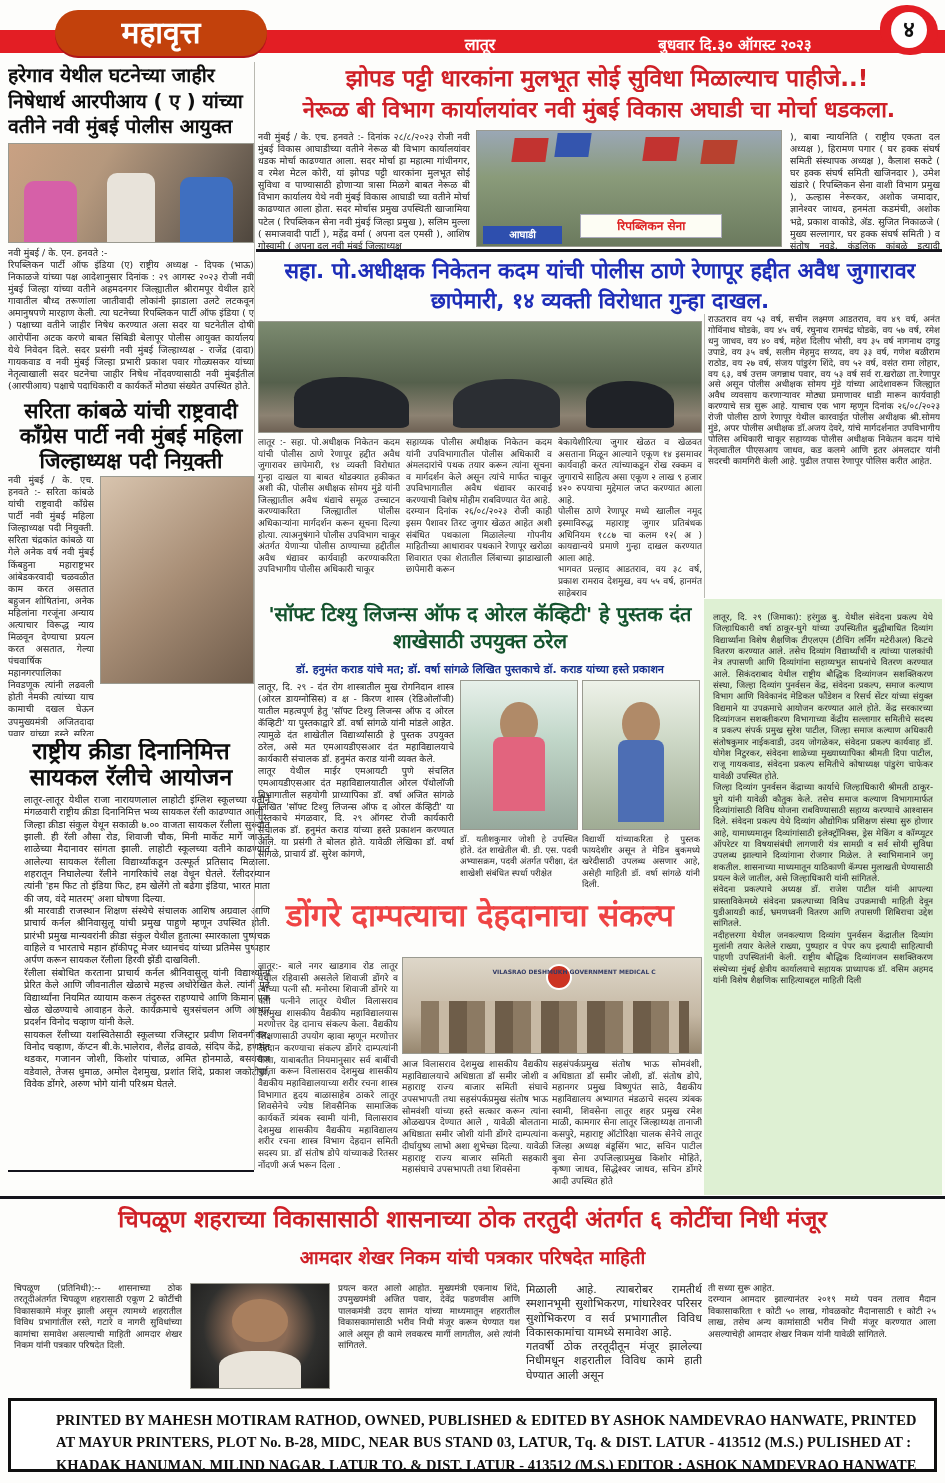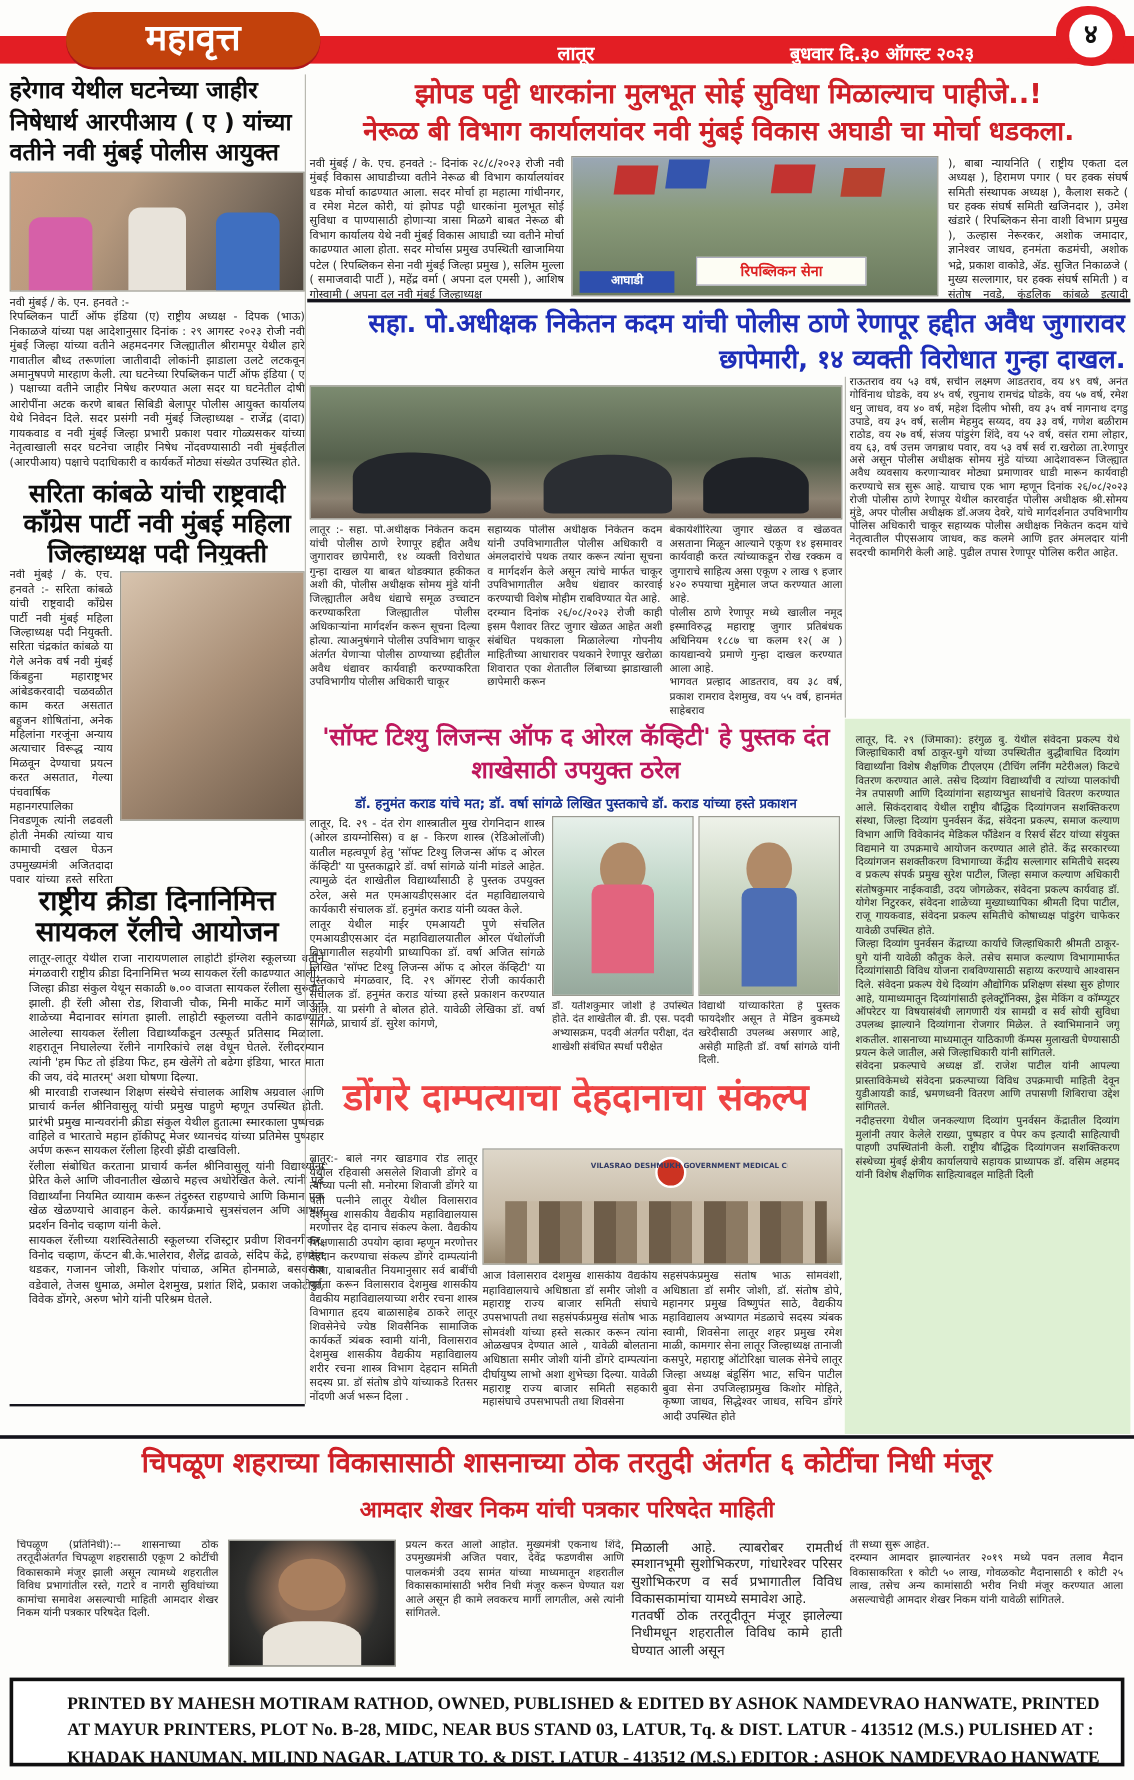--- a/index.html
+++ b/index.html
@@ -18,21 +18,21 @@
   .mast-name{color:#fff;font-weight:bold;font-size:30px;text-align:center;line-height:46px;}
   .mast-city{color:#fff;font-weight:bold;font-size:16px;text-align:center;}
   .mast-date{color:#fff;font-weight:bold;font-size:15px;text-align:center;}
   .badge{background:#e31e24;border-radius:46% 54% 48% 52%;}
   .badge-circle{position:absolute;left:11px;top:7px;width:36px;height:36px;background:#fff;
                 border-radius:50%;text-align:center;line-height:36px;font-size:22px;
                 font-weight:bold;color:#111;}
   
   .red-h{color:#cf2027;}
   .blue-h{color:#1d2db8;}
-  .bookblue-h{color:#be185d;}
+  .bookblue-h{color:#14532d;}
   .dongre-h{color:#ef4444;}
   .green-panel{background:#def0d3;padding:8px 9px;}
   .green-panel .headline{font-size:15.5px;line-height:1.35;color:#101010;}
   .green-panel .bodytxt{font-size:8.6px;line-height:1.32;margin-top:5px;}
   .caption{font-size:8.6px;line-height:1.3;text-align:justify;color:#222;overflow:hidden;}
   .sarita-photo{float:right;width:152px;height:206px;margin:2px 0 4px 6px;
                 background:linear-gradient(140deg,#d8c4ae,#a88e76 50%,#6f5c4b);
                 border:1px solid #9a9a90;}
   .footer-box{border:3px solid #101010;padding:8px 12px;background:#fff;
               font-family:"Liberation Serif",serif;font-weight:bold;font-size:14.5px;
@@ -100,21 +100,21 @@
   <div class="flag" style="left:12%;top:6%;background:#c23330;"></div>
   <div class="flag" style="left:26%;top:2%;background:#3455ae;"></div>
   <div class="flag" style="left:55%;top:5%;background:#c23330;"></div>
   <div class="flag" style="left:74%;top:8%;background:#b8412f;"></div>
   <div class="banner-white">रिपब्लिकन सेना</div>
   <div class="banner-blue">आघाडी</div>
 </div>
 <div class="abs bodytxt" style="left:790px;top:131px;width:150px;height:118px;">), बाबा न्यायनिति ( राष्ट्रीय एकता दल अध्यक्ष ), हिरामण पगार ( घर हक्क संघर्ष समिती संस्थापक अध्यक्ष ), कैलाश सकटे ( घर हक्क संघर्ष समिती खजिनदार ), उमेश खंडारे ( रिपब्लिकन सेना वाशी विभाग प्रमुख ), ऊल्हास नेरूरकर, अशोक जमादार, ज्ञानेश्वर जाधव, हनमंता कडमंची, अशोक भद्रे, प्रकाश वाकोडे, ॲड. सुजित निकाळजे ( मुख्य सल्लागार, घर हक्क संघर्ष समिती ) व संतोष नवडे, कुंडलिक कांबळे इत्यादी रहिवाशी व महिला मोठ्या संख्येने उपस्थित होत्या.</div>
 <div class="abs rule" style="left:256px;top:249px;width:686px;height:3px;"></div>
 
-<div class="abs headline blue-h" style="left:262px;top:256px;width:676px;height:62px;font-size:21.5px;line-height:1.4;text-align:right;">सहा. पो.अधीक्षक निकेतन कदम यांची पोलीस ठाणे रेणापूर हद्दीत अवैध जुगारावर छापेमारी, १४ व्यक्ती विरोधात गुन्हा दाखल.</div>
+<div class="abs headline blue-h" style="left:262px;top:256px;width:676px;height:62px;font-size:21.5px;line-height:1.4;">सहा. पो.अधीक्षक निकेतन कदम यांची पोलीस ठाणे रेणापूर हद्दीत अवैध जुगारावर छापेमारी, १४ व्यक्ती विरोधात गुन्हा दाखल.</div>
 <div class="photo" style="left:258px;top:321px;width:444px;height:112px;background:linear-gradient(#7c8b70,#55604c 55%,#8c8272 85%,#6e6154);">
   <div style="position:absolute;left:8%;bottom:4%;width:26%;height:46%;background:#23262b;border-radius:40% 55% 8% 8%;"></div>
   <div style="position:absolute;left:44%;bottom:4%;width:24%;height:44%;background:#2b2e33;border-radius:50% 45% 8% 8%;"></div>
   <div style="position:absolute;left:74%;bottom:4%;width:20%;height:42%;background:#1f2227;border-radius:45% 50% 8% 8%;"></div>
 </div>
 <div class="abs bodytxt" style="left:708px;top:314px;width:232px;height:287px;font-size:8.8px;line-height:1.24;">राऊतराव वय ५३ वर्ष,  सचीन लक्ष्मण आडतराव, वय ४९ वर्ष,  अनंत गोविंनाथ घोडके, वय ४५ वर्ष,  रघुनाथ रामचंद्र घोडके, वय ५७ वर्ष, रमेश धनु जाधव, वय ४० वर्ष,  महेश दिलीप भोसी, वय ३५ वर्ष नागनाथ दगडु उपाडे, वय ३५ वर्ष, सलीम मेहमुद सय्यद, वय ३३ वर्ष,  गणेश बळीराम राठोड, वय २७ वर्ष,  संजय पांडुरंग शिंदे, वय ५२ वर्ष,  वसंत रामा लोहार, वय ६३, वर्ष  उत्तम जगन्नाथ पवार, वय ५३ वर्ष सर्व रा.खरोळा ता.रेणापुर असे असून पोलीस अधीक्षक सोमय मुंडे यांच्या आदेशावरून जिल्ह्यात अवैध व्यवसाय करणाऱ्यावर मोठ्या प्रमाणावर धाडी मारून कार्यवाही करण्याचे सत्र सुरू आहे. याचाच एक भाग म्हणून दिनांक २६/०८/२०२३ रोजी पोलीस ठाणे रेणापूर येथील कारवाईत पोलीस अधीक्षक श्री.सोमय मुंडे, अपर पोलीस अधीक्षक डॉ.अजय देवरे, यांचे मार्गदर्शनात उपविभागीय पोलिस अधिकारी चाकूर सहाय्यक पोलीस अधीक्षक निकेतन कदम यांचे नेतृत्वातील पीएसआय जाधव, कड कलमे आणि इतर अंमलदार यांनी सदरची कामगिरी केली आहे. पुढील तपास रेणापूर पोलिस करीत आहेत.</div>
 <div class="abs bodytxt" style="left:258px;top:437px;width:142px;height:160px;font-size:8.9px;">लातूर :-   सहा. पो.अधीक्षक निकेतन कदम यांची पोलीस ठाणे रेणापूर हद्दीत अवैध जुगारावर छापेमारी, १४ व्यक्ती विरोधात गुन्हा दाखल या बाबत थोडक्यात हकीकत अशी की, पोलीस अधीक्षक सोमय मुंडे यांनी जिल्ह्यातील अवैध धंद्याचे समूळ उच्चाटन करण्याकरिता जिल्ह्यातील पोलीस अधिकाऱ्यांना मार्गदर्शन करून सूचना दिल्या होत्या. त्याअनुषंगाने पोलीस उपविभाग चाकूर अंतर्गत येणाऱ्या पोलीस ठाण्याच्या हद्दीतील अवैध धंद्यावर कार्यवाही करण्याकरिता उपविभागीय पोलीस अधिकारी चाकूर</div>
 <div class="abs bodytxt" style="left:406px;top:437px;width:146px;height:160px;font-size:8.9px;">सहाय्यक पोलीस अधीक्षक निकेतन कदम यांनी उपविभागातील पोलीस अधिकारी व अंमलदारांचे पथक तयार करून त्यांना सूचना व मार्गदर्शन केले असून त्यांचे मार्फत चाकूर उपविभागातील अवैध धंद्यावर कारवाई करण्याची विशेष मोहीम राबविण्यात येत आहे.
 दरम्यान दिनांक २६/०८/२०२३ रोजी काही इसम पैशावर तिरट जुगार खेळत आहेत अशी संबंधित पथकाला मिळालेल्या गोपनीय माहितीच्या आधारावर पथकाने रेणापूर खरोळा शिवारात एका शेतातील लिंबाच्या झाडाखाली छापेमारी करून</div>
 <div class="abs bodytxt" style="left:558px;top:437px;width:144px;height:160px;font-size:8.9px;">बेकायेशीरित्या जुगार खेळत व खेळवत असताना मिळून आल्याने एकूण १४ इसमावर कार्यवाही करत त्यांच्याकडून रोख रक्कम व जुगाराचे साहित्य असा एकूण २ लाख ९ हजार ४२० रुपयाचा मुद्देमाल जप्त करण्यात आला आहे.

